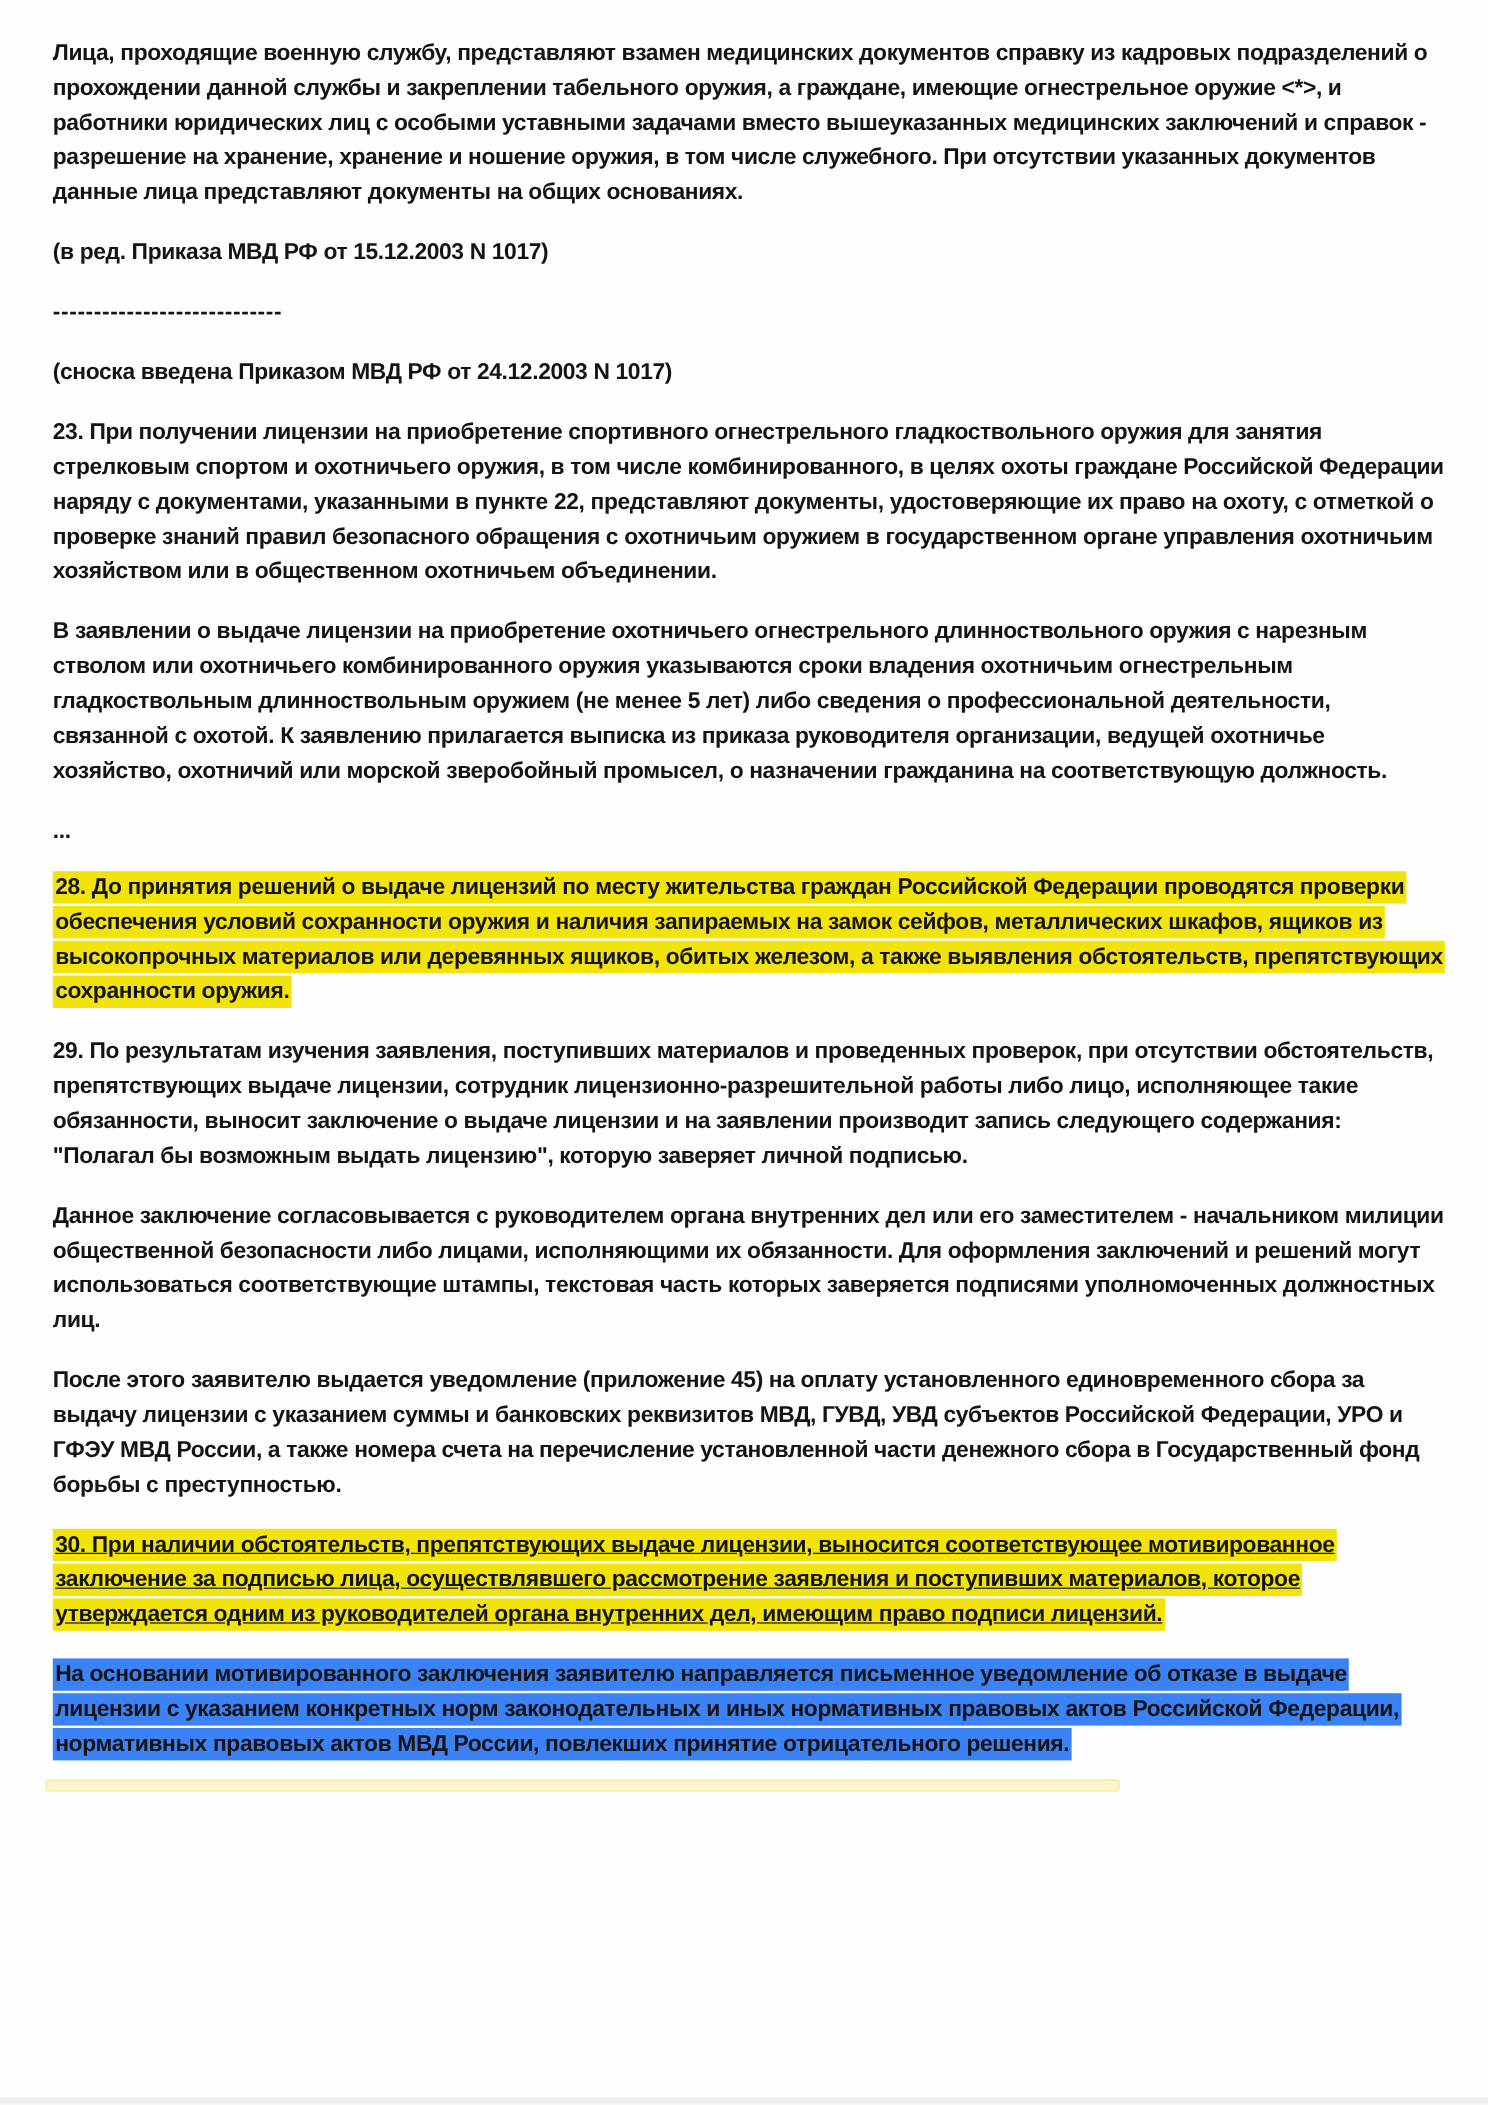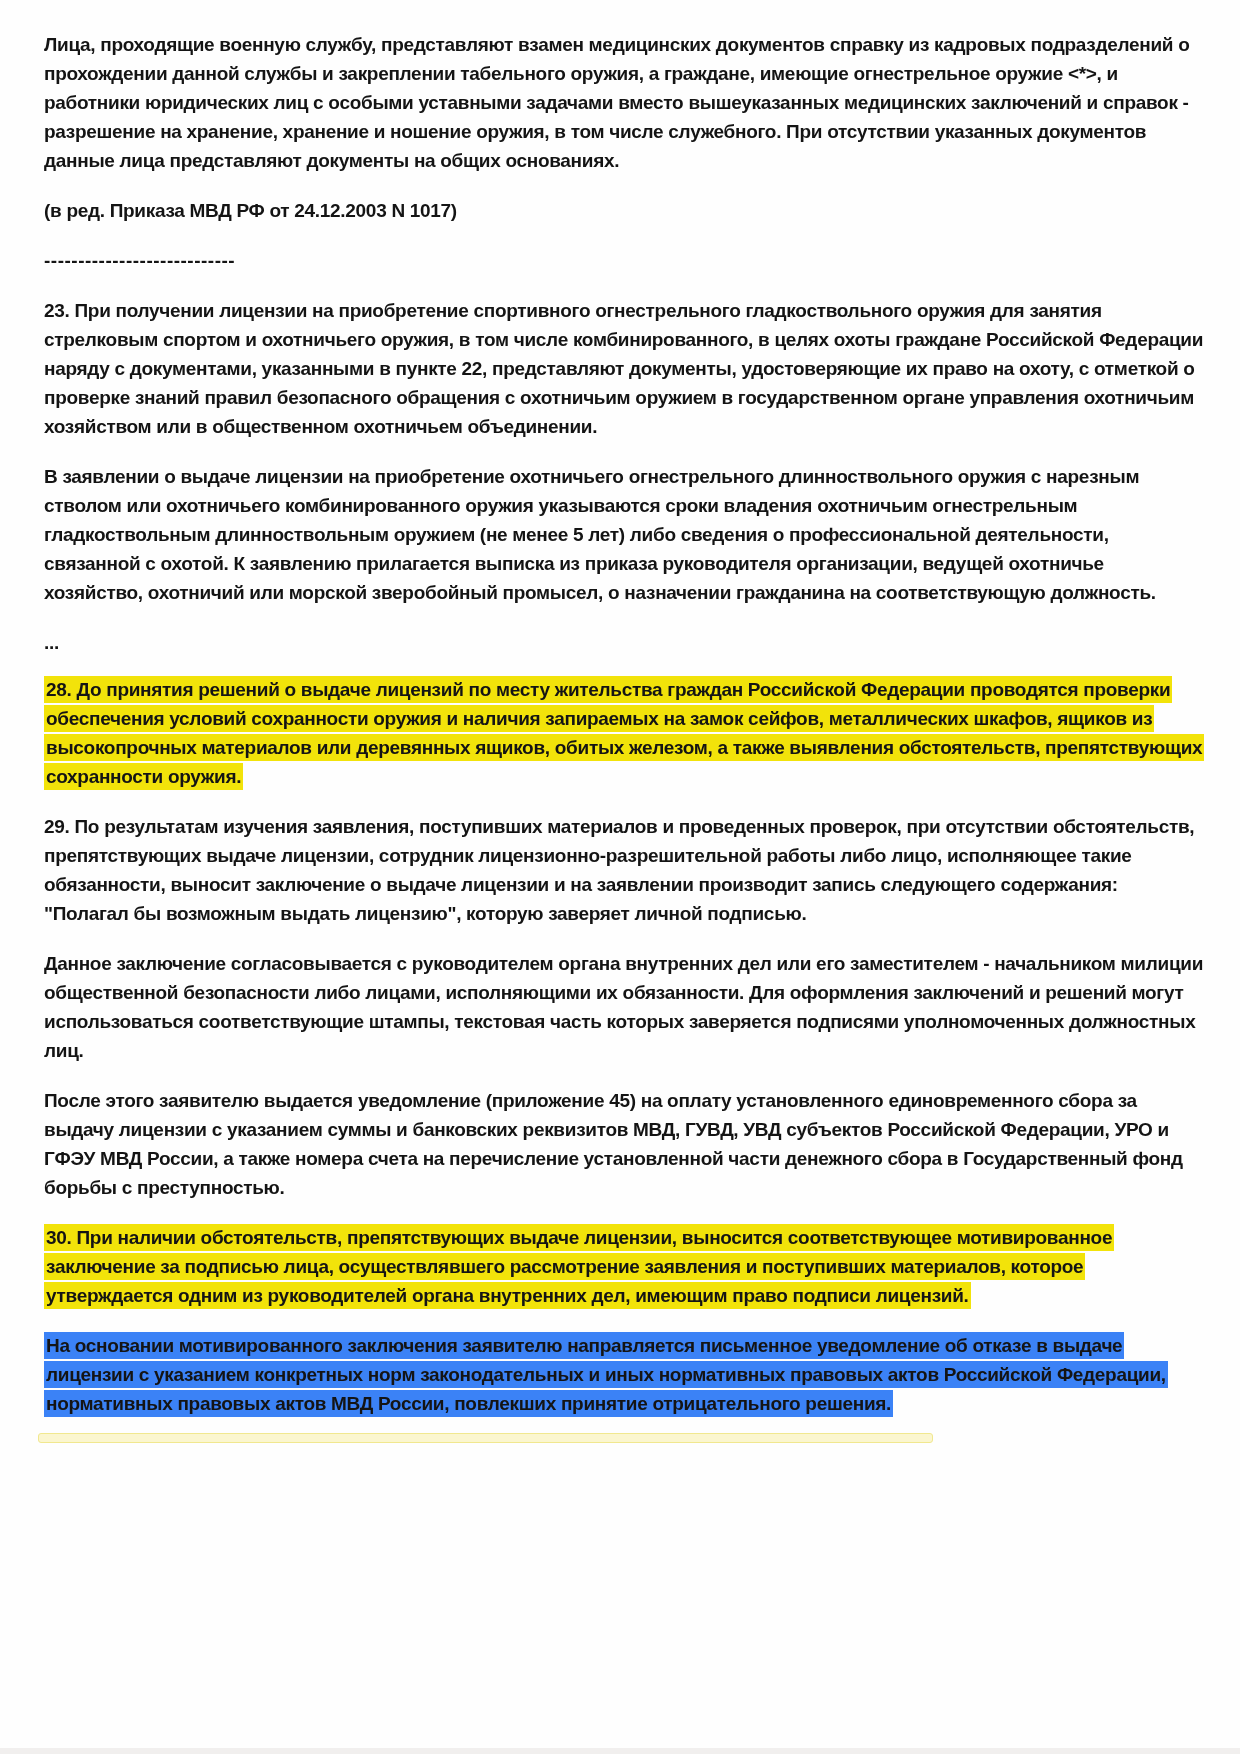--- a/index.html
+++ b/index.html
@@ -43,26 +43,27 @@
     bottom: 0; left: 0;
     width: 1240px; height: 6px;
     background: #f1efee;
   }
 </style>
 </head>
 <body style="background: rgb(254, 254, 254);">
 
 <div class="doc" id="doc" style="color: rgb(20, 20, 20); padding-left: 44px;">
     <p class="para">Лица, проходящие военную службу, представляют взамен медицинских документов справку из кадровых подразделений о прохождении данной службы и закреплении табельного оружия, а граждане, имеющие огнестрельное оружие &lt;*&gt;, и работники юридических лиц с особыми уставными задачами вместо вышеуказанных медицинских заключений и справок - разрешение на хранение, хранение и ношение оружия, в том числе служебного. При отсутствии указанных документов данные лица представляют документы на общих основаниях.</p>
-    <p class="para">(в ред. Приказа МВД РФ от 24.12.2003 N 1017)</p>
+    <p class="para">(в ред. Приказа МВД РФ от 15.12.2003 N 1017)</p>
     <p class="para separator">----------------------------</p>
+    <p class="para">(сноска введена Приказом МВД РФ от 24.12.2003 N 1017)</p>
     <p class="para">23. При получении лицензии на приобретение спортивного огнестрельного гладкоствольного оружия для занятия стрелковым спортом и охотничьего оружия, в том числе комбинированного, в целях охоты граждане Российской Федерации наряду с документами, указанными в пункте 22, представляют документы, удостоверяющие их право на охоту, с отметкой о проверке знаний правил безопасного обращения с охотничьим оружием в государственном органе управления охотничьим хозяйством или в общественном охотничьем объединении.</p>
     <p class="para">В заявлении о выдаче лицензии на приобретение охотничьего огнестрельного длинноствольного оружия с нарезным стволом или охотничьего комбинированного оружия указываются сроки владения охотничьим огнестрельным гладкоствольным длинноствольным оружием (не менее 5 лет) либо сведения о профессиональной деятельности, связанной с охотой. К заявлению прилагается выписка из приказа руководителя организации, ведущей охотничье хозяйство, охотничий или морской зверобойный промысел, о назначении гражданина на соответствующую должность.</p>
     <p class="para ellipsis">...</p>
     <p class="para"><span class="hl" style="background: rgb(242, 227, 10);">28. До принятия решений о выдаче лицензий по месту жительства граждан Российской Федерации проводятся проверки обеспечения условий сохранности оружия и наличия запираемых на замок сейфов, металлических шкафов, ящиков из высокопрочных материалов или деревянных ящиков, обитых железом, а также выявления обстоятельств, препятствующих сохранности оружия.</span></p>
     <p class="para">29. По результатам изучения заявления, поступивших материалов и проведенных проверок, при отсутствии обстоятельств, препятствующих выдаче лицензии, сотрудник лицензионно-разрешительной работы либо лицо, исполняющее такие обязанности, выносит заключение о выдаче лицензии и на заявлении производит запись следующего содержания: "Полагал бы возможным выдать лицензию", которую заверяет личной подписью.</p>
     <p class="para">Данное заключение согласовывается с руководителем органа внутренних дел или его заместителем - начальником милиции общественной безопасности либо лицами, исполняющими их обязанности. Для оформления заключений и решений могут использоваться соответствующие штампы, текстовая часть которых заверяется подписями уполномоченных должностных лиц.</p>
     <p class="para">После этого заявителю выдается уведомление (приложение 45) на оплату установленного единовременного сбора за выдачу лицензии с указанием суммы и банковских реквизитов МВД, ГУВД, УВД субъектов Российской Федерации, УРО и ГФЭУ МВД России, а также номера счета на перечисление установленной части денежного сбора в Государственный фонд борьбы с преступностью.</p>
-    <p class="para"><span class="hl" style="background: rgb(242, 227, 10);">30. При наличии обстоятельств, препятствующих выдаче лицензии, выносится соответствующее мотивированное заключение за подписью лица, осуществлявшего рассмотрение заявления и поступивших материалов, которое утверждается одним из руководителей органа внутренних дел, имеющим право подписи лицензий.</span></p>
+    <p class="para"><span class="hl" style="background: rgb(242, 227, 10); text-decoration: underline;">30. При наличии обстоятельств, препятствующих выдаче лицензии, выносится соответствующее мотивированное заключение за подписью лица, осуществлявшего рассмотрение заявления и поступивших материалов, которое утверждается одним из руководителей органа внутренних дел, имеющим право подписи лицензий.</span></p>
     <p class="para"><span class="hl" style="background: #3b82f6;">На основании мотивированного заключения заявителю направляется письменное уведомление об отказе в выдаче лицензии с указанием конкретных норм законодательных и иных нормативных правовых актов Российской Федерации, нормативных правовых актов МВД России, повлекших принятие отрицательного решения.</span></p>
   </div>
 <div class="remnant"></div>
 <div class="bottom-edge"></div>
 
 </body></html>

